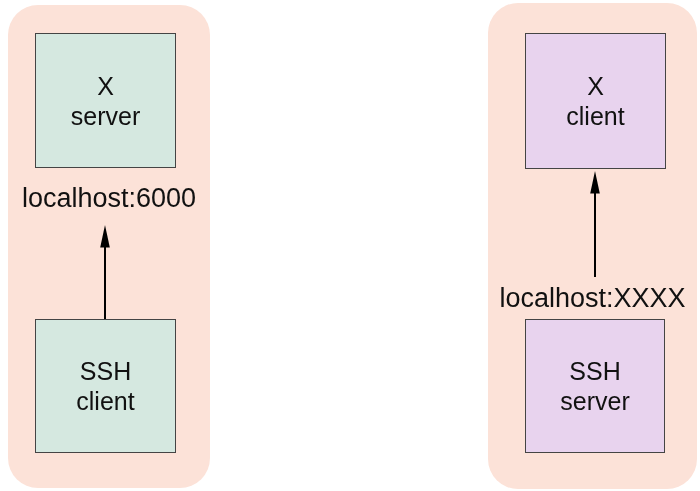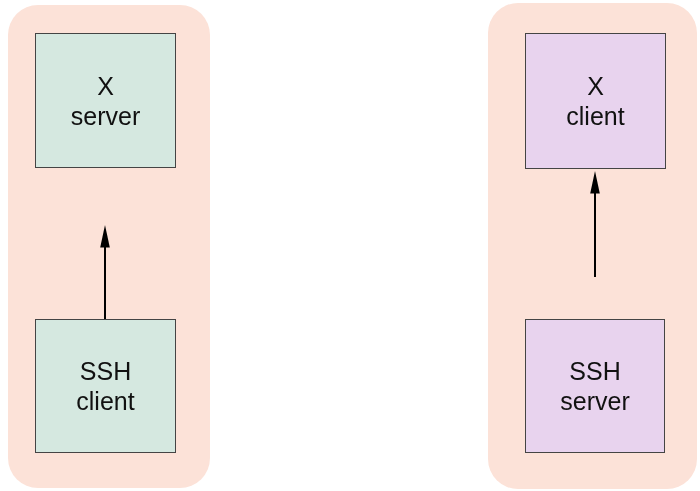--- a/index.html
+++ b/index.html
@@ -74,31 +74,33 @@
 </head>
 <body>
 
 <div class="canvas">
 
   <div class="panel left">
     <div class="box mint top">
       <span class="box-label">X
 server</span>
     </div>
+    <div class="port-label">localhost:6000</div>
     <div class="box mint bottom">
       <span class="box-label">SSH
 client</span>
     </div>
   </div>
 
   <div class="panel right">
     <div class="box lavender top">
       <span class="box-label">X
 client</span>
     </div>
+    <div class="port-label">localhost:XXXX</div>
     <div class="box lavender bottom">
       <span class="box-label">SSH
 server</span>
     </div>
   </div>
 
   <svg class="arrows" viewBox="0 0 700 491" xmlns="http://www.w3.org/2000/svg">
     <g>
       <line x1="105" y1="319" x2="105" y2="246"></line>
       <polygon points="105,225 100.2,247.5 109.8,247.5"></polygon>

